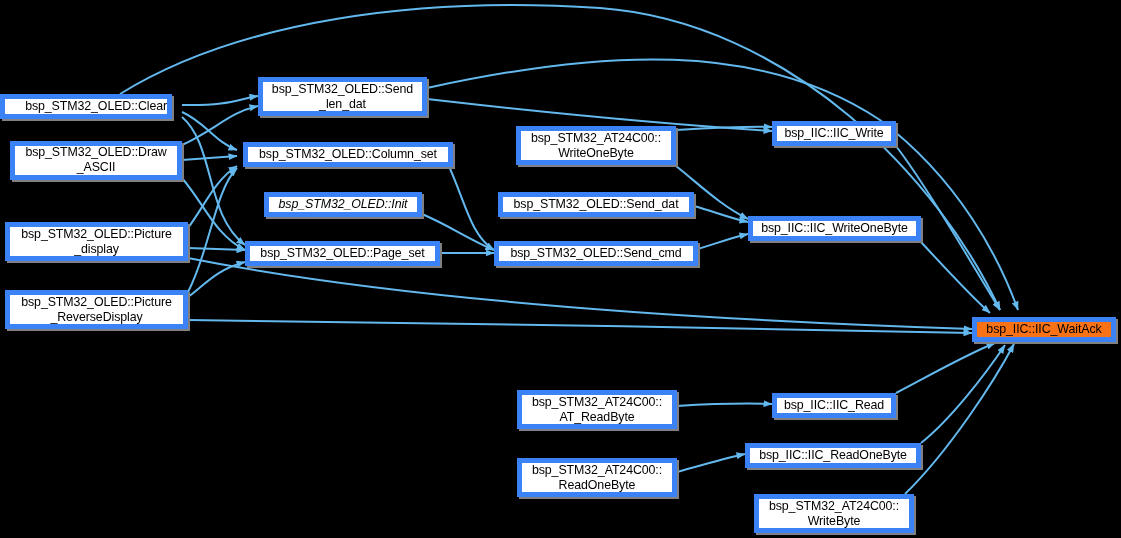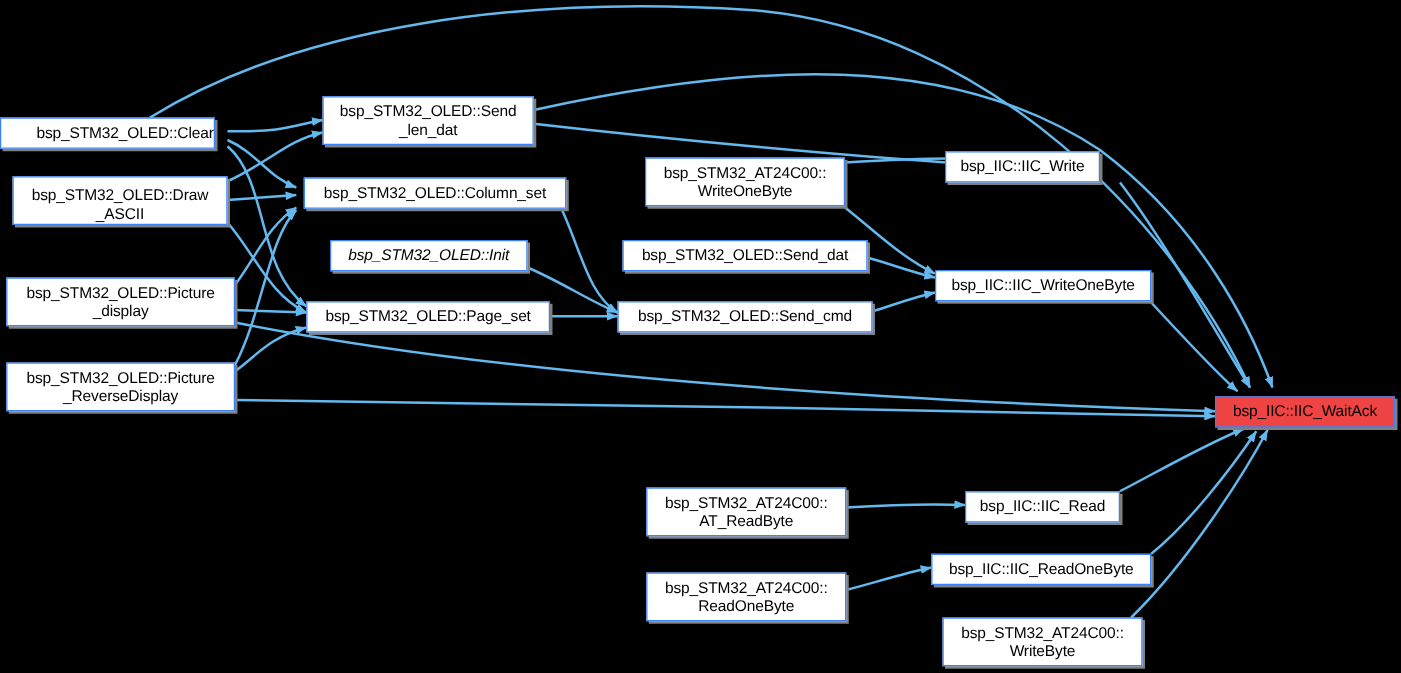--- a/index.html
+++ b/index.html
@@ -18,36 +18,36 @@
   svg.edges {
     position: absolute;
     left: 0; top: 0;
     width: 1121px;
     height: 538px;
   }
   .node {
     position: absolute;
     box-sizing: border-box;
     background: #ffffff;
-    border: 1px solid #3b82f6;
+    border: 5px solid #3b82f6;
     box-shadow: 2px 2px 0 0 #808080;
     color: #000000;
     font-family: "Liberation Sans", sans-serif;
     font-size: 12.4px;
     line-height: 15px;
     text-align: center;
     display: flex;
     align-items: center;
     justify-content: center;
     white-space: pre;
     z-index: 5;
     letter-spacing: -0.1px;
   }
   .node.highlight {
-    background: #ef4444;
+    background: #f97316;
   }
 </style>
 </head>
 <body>
 
 <div id="graph-root">
   <svg class="edges" viewBox="0 0 1121 538" xmlns="http://www.w3.org/2000/svg">
     <defs>
       <marker id="arrowhead" markerWidth="9" markerHeight="7" refX="8.5" refY="3.5" orient="auto" markerUnits="userSpaceOnUse">
         <polygon points="0 0, 9 3.5, 0 7" fill="#63b8ee"></polygon>
@@ -95,21 +95,21 @@
 _ReverseDisplay</span></div>
       <div class="node" style="left: 258px; top: 77px; width: 169px; height: 39px;"><span>bsp_STM32_OLED::Send
 _len_dat</span></div>
       <div class="node" style="left: 243px; top: 142px; width: 210px; height: 25px;"><span>bsp_STM32_OLED::Column_set</span></div>
       <div class="node" style="left: 264px; top: 192px; width: 158px; height: 25px; font-style: italic;"><span>bsp_STM32_OLED::Init</span></div>
       <div class="node" style="left: 245px; top: 241px; width: 195px; height: 25px; text-align: center;"><span>bsp_STM32_OLED::Page_set</span></div>
       <div class="node" style="left: 516px; top: 126px; width: 160px; height: 39px;"><span>bsp_STM32_AT24C00::
 WriteOneByte</span></div>
       <div class="node" style="left: 498px; top: 192px; width: 196px; height: 25px;"><span>bsp_STM32_OLED::Send_dat</span></div>
       <div class="node" style="left: 494px; top: 241px; width: 204px; height: 25px;"><span>bsp_STM32_OLED::Send_cmd</span></div>
-      <div class="node" style="left: 756px; top: 121px; width: 124px; height: 25px;"><span>bsp_IIC::IIC_Write</span></div>
+      <div class="node" style="left: 772px; top: 121px; width: 124px; height: 25px;"><span>bsp_IIC::IIC_Write</span></div>
       <div class="node" style="left: 748px; top: 216px; width: 173px; height: 25px;"><span>bsp_IIC::IIC_WriteOneByte</span></div>
       <div class="node highlight" style="left: 972px; top: 317px; width: 144px; height: 25px;"><span>bsp_IIC::IIC_WaitAck</span></div>
       <div class="node" style="left: 517px; top: 390px; width: 160px; height: 39px;"><span>bsp_STM32_AT24C00::
 AT_ReadByte</span></div>
       <div class="node" style="left: 517px; top: 458px; width: 160px; height: 39px;"><span>bsp_STM32_AT24C00::
 ReadOneByte</span></div>
       <div class="node" style="left: 772px; top: 393px; width: 124px; height: 25px; text-align: center;"><span>bsp_IIC::IIC_Read</span></div>
       <div class="node" style="left: 745px; top: 443px; width: 176px; height: 25px; justify-content: center;"><span>bsp_IIC::IIC_ReadOneByte</span></div>
       <div class="node" style="left: 754px; top: 494px; width: 160px; height: 39px;"><span>bsp_STM32_AT24C00::
 WriteByte</span></div>

